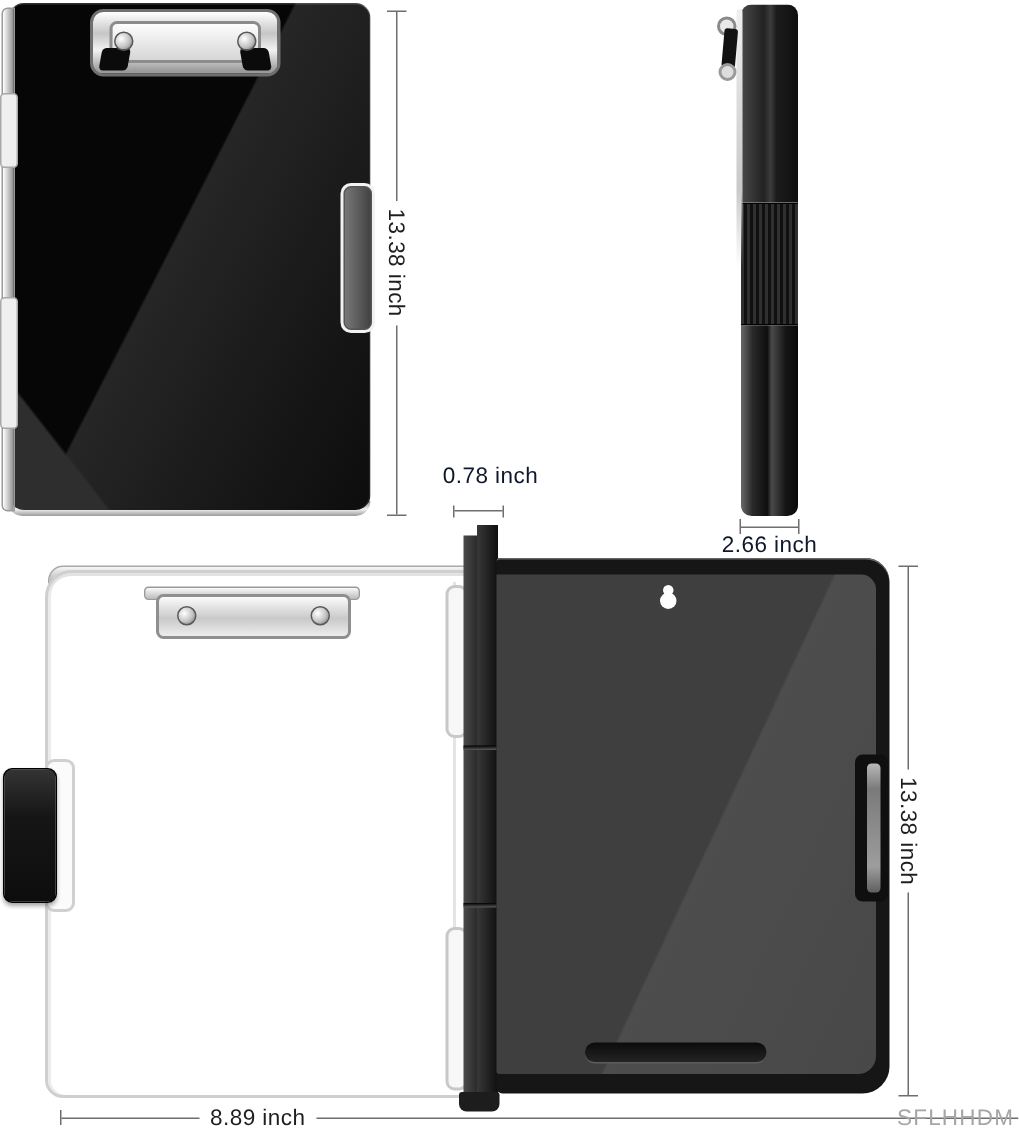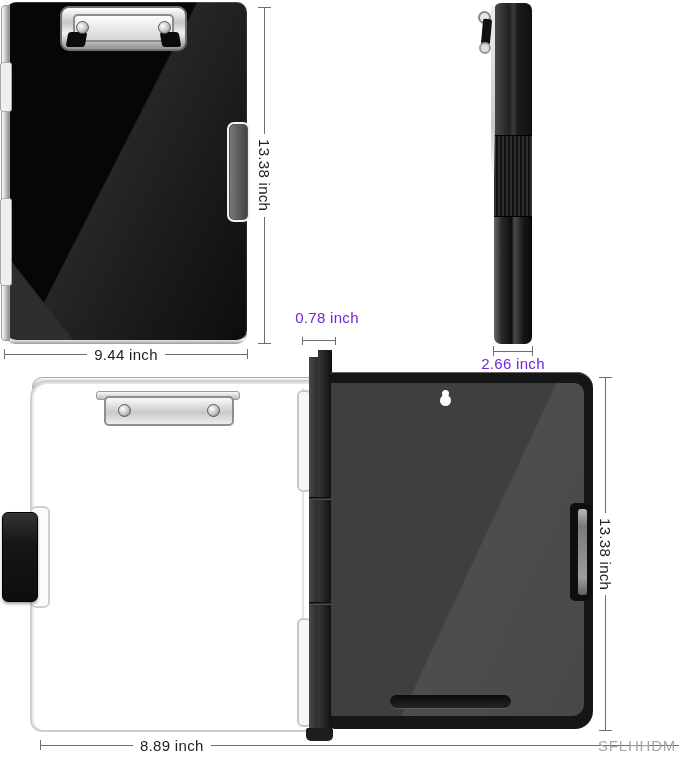--- a/index.html
+++ b/index.html
@@ -12,21 +12,21 @@
   
   .dim-v{display:flex;flex-direction:column;align-items:center;}
   .dim-v .endtick{width:13px;height:1px;background:#6e6e6e;flex:0 0 auto;}
   .dim-v .line{width:1px;flex:1;background:#6e6e6e;}
   .dim-v .dlabel{writing-mode:vertical-rl;font-size:15px;letter-spacing:.3px;padding:5px 0;white-space:nowrap;color:#1e1e1e;}
   .dim-h{display:flex;flex-direction:row;align-items:center;}
   .dim-h .endtick{width:1px;height:10px;background:#6e6e6e;flex:0 0 auto;}
   .dim-h .line{height:1px;flex:1;background:#6e6e6e;}
   .dim-h .line.fixed{flex:0 0 92px;}
   .dim-h .dlabel{font-size:15px;letter-spacing:.3px;padding:0 7px;white-space:nowrap;color:#1e1e1e;}
-  .freelabel{font-size:15px;letter-spacing:.3px;text-align:center;color:#6d28d9;}
+  .freelabel{font-size:15px;letter-spacing:.3px;text-align:center;color:#0f172a;}
 
   
   .closed-bottom-rim{left:5px;top:334px;width:242px;height:10px;border-radius:0 0 12px 12px;
     background:linear-gradient(180deg,#8a8a8a,#f0f0f0 55%,#9a9a9a);}
   .closed-board{left:6px;top:2px;width:241px;height:338px;border-radius:10px;
     background:
       linear-gradient(52deg,#2e2e2e 13%,rgba(0,0,0,0) 13.5%),
       linear-gradient(117deg,#060606 46%,#262626 46.5%,#181818 75%,#0d0d0d 100%);
     box-shadow:inset 0 1px 0 rgba(255,255,255,.18), inset -1px 0 0 rgba(255,255,255,.10);}
   .closed-left-rim{left:1px;top:5px;width:7px;height:334px;border-radius:4px 0 0 4px;
@@ -111,27 +111,20 @@
   <div class="abs closed-right-latch"></div>
 
   <div class="abs dim-v" style="left:257px;top:7px;height:337px;width:14px;">
     <div class="endtick"></div>
     <div class="line"></div>
     <div class="dlabel">13.38 inch</div>
     <div class="line"></div>
     <div class="endtick"></div>
   </div>
 
-  <div class="abs dim-h" style="left:4px;top:348px;width:244px;height:12px;">
-    <div class="endtick"></div>
-    <div class="line"></div>
-    <div class="dlabel">9.44 inch</div>
-    <div class="line"></div>
-    <div class="endtick"></div>
-  </div>
 
   <div class="abs side-bar">
     <div class="side-top"></div>
     <div class="side-ridges"></div>
     <div class="side-bottom"></div>
   </div>
   <div class="abs side-clear-strip"></div>
   <div class="abs side-clip-ring"></div>
   <div class="abs side-clip-body"></div>
   <div class="abs side-clip-dot"></div>

